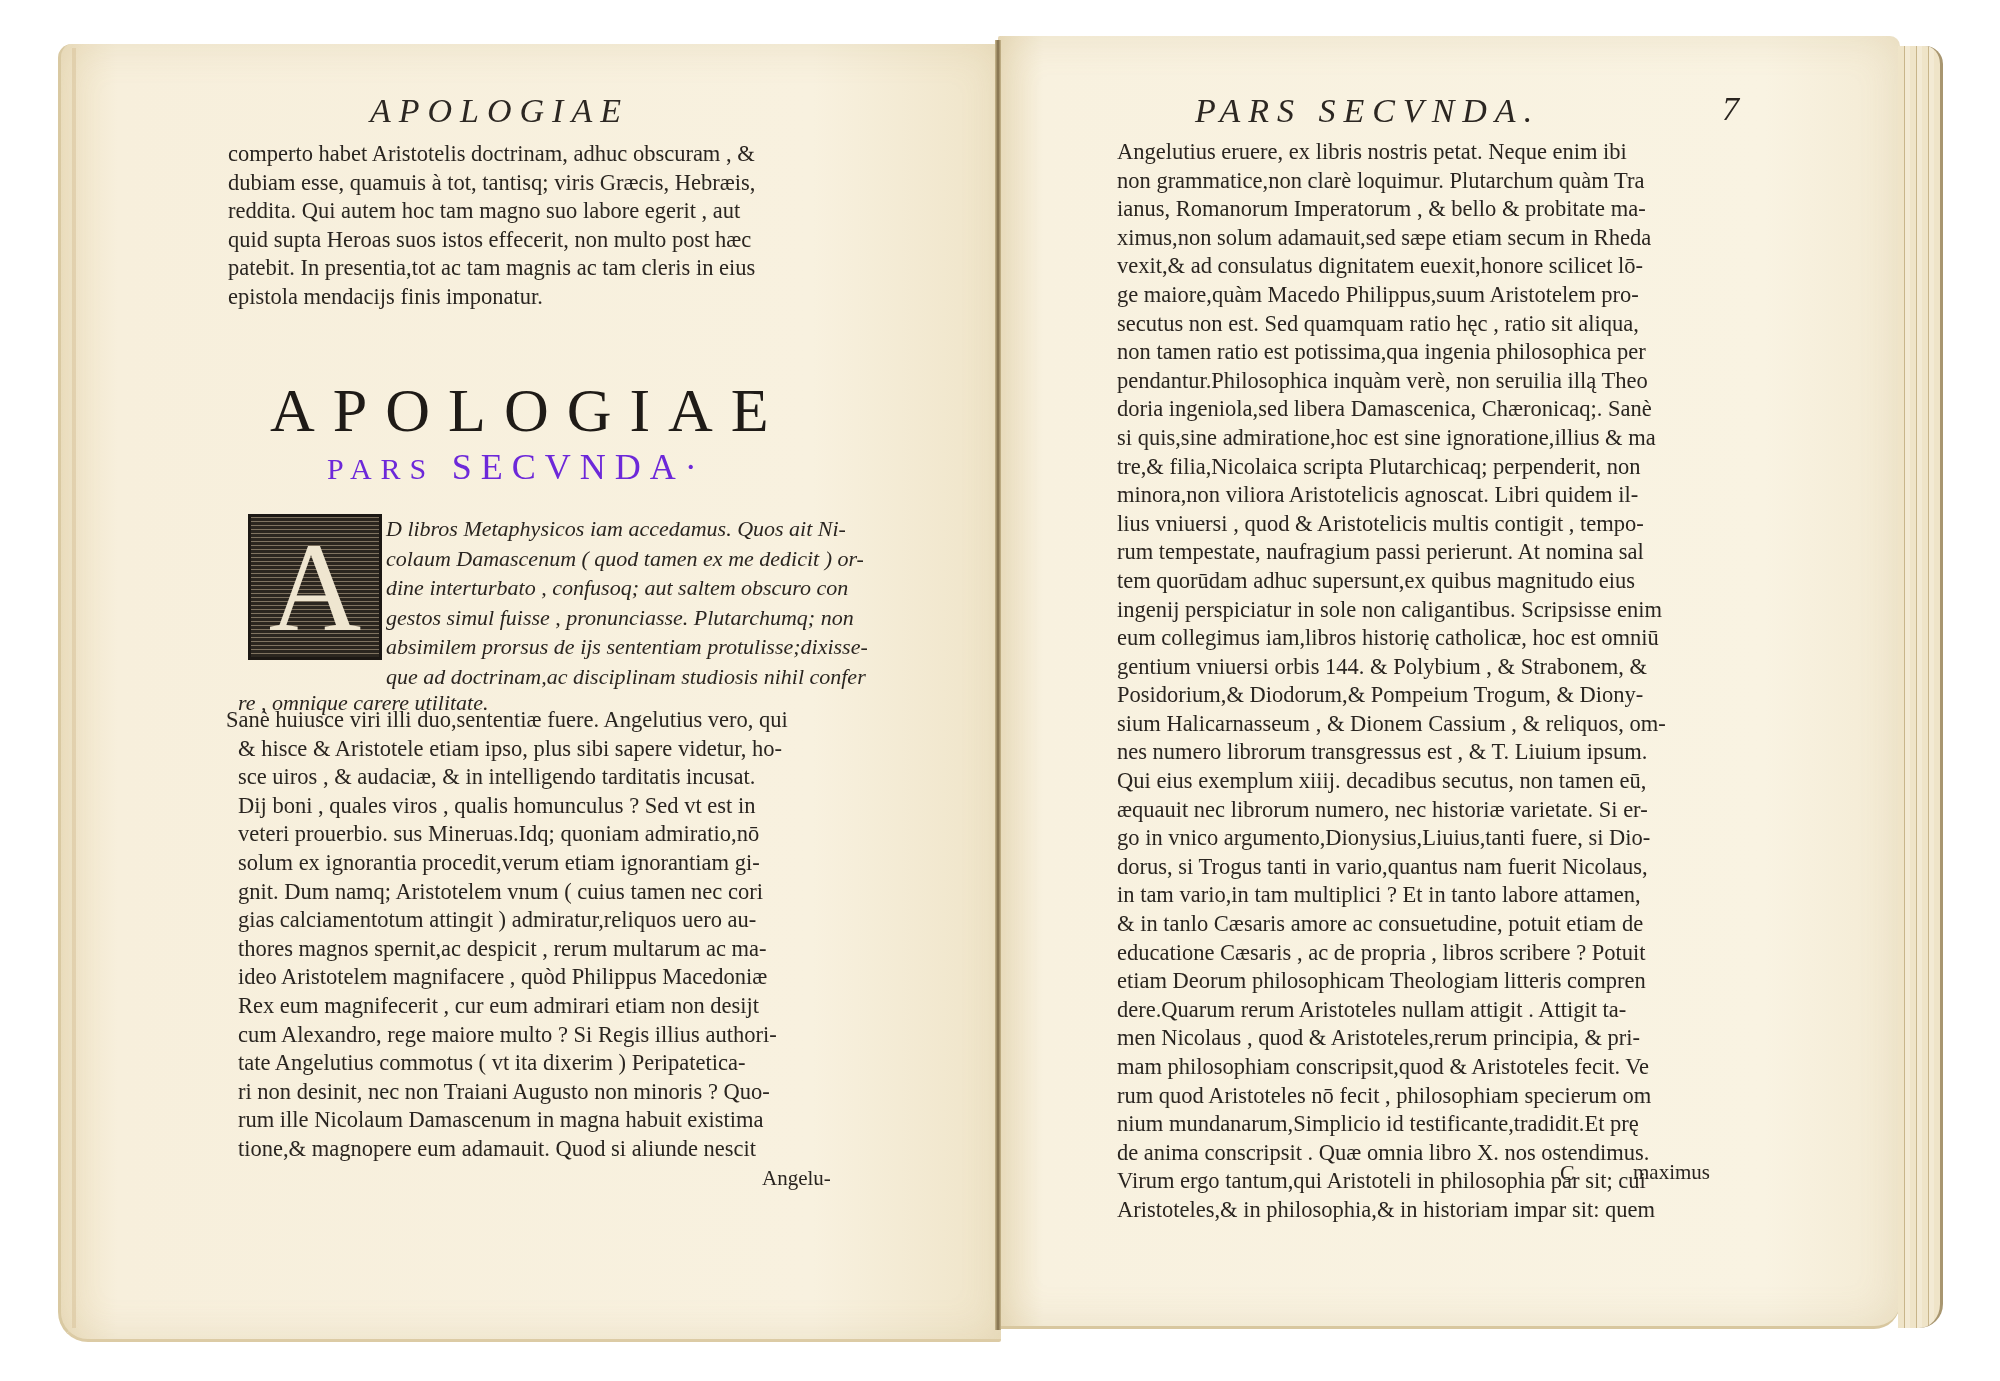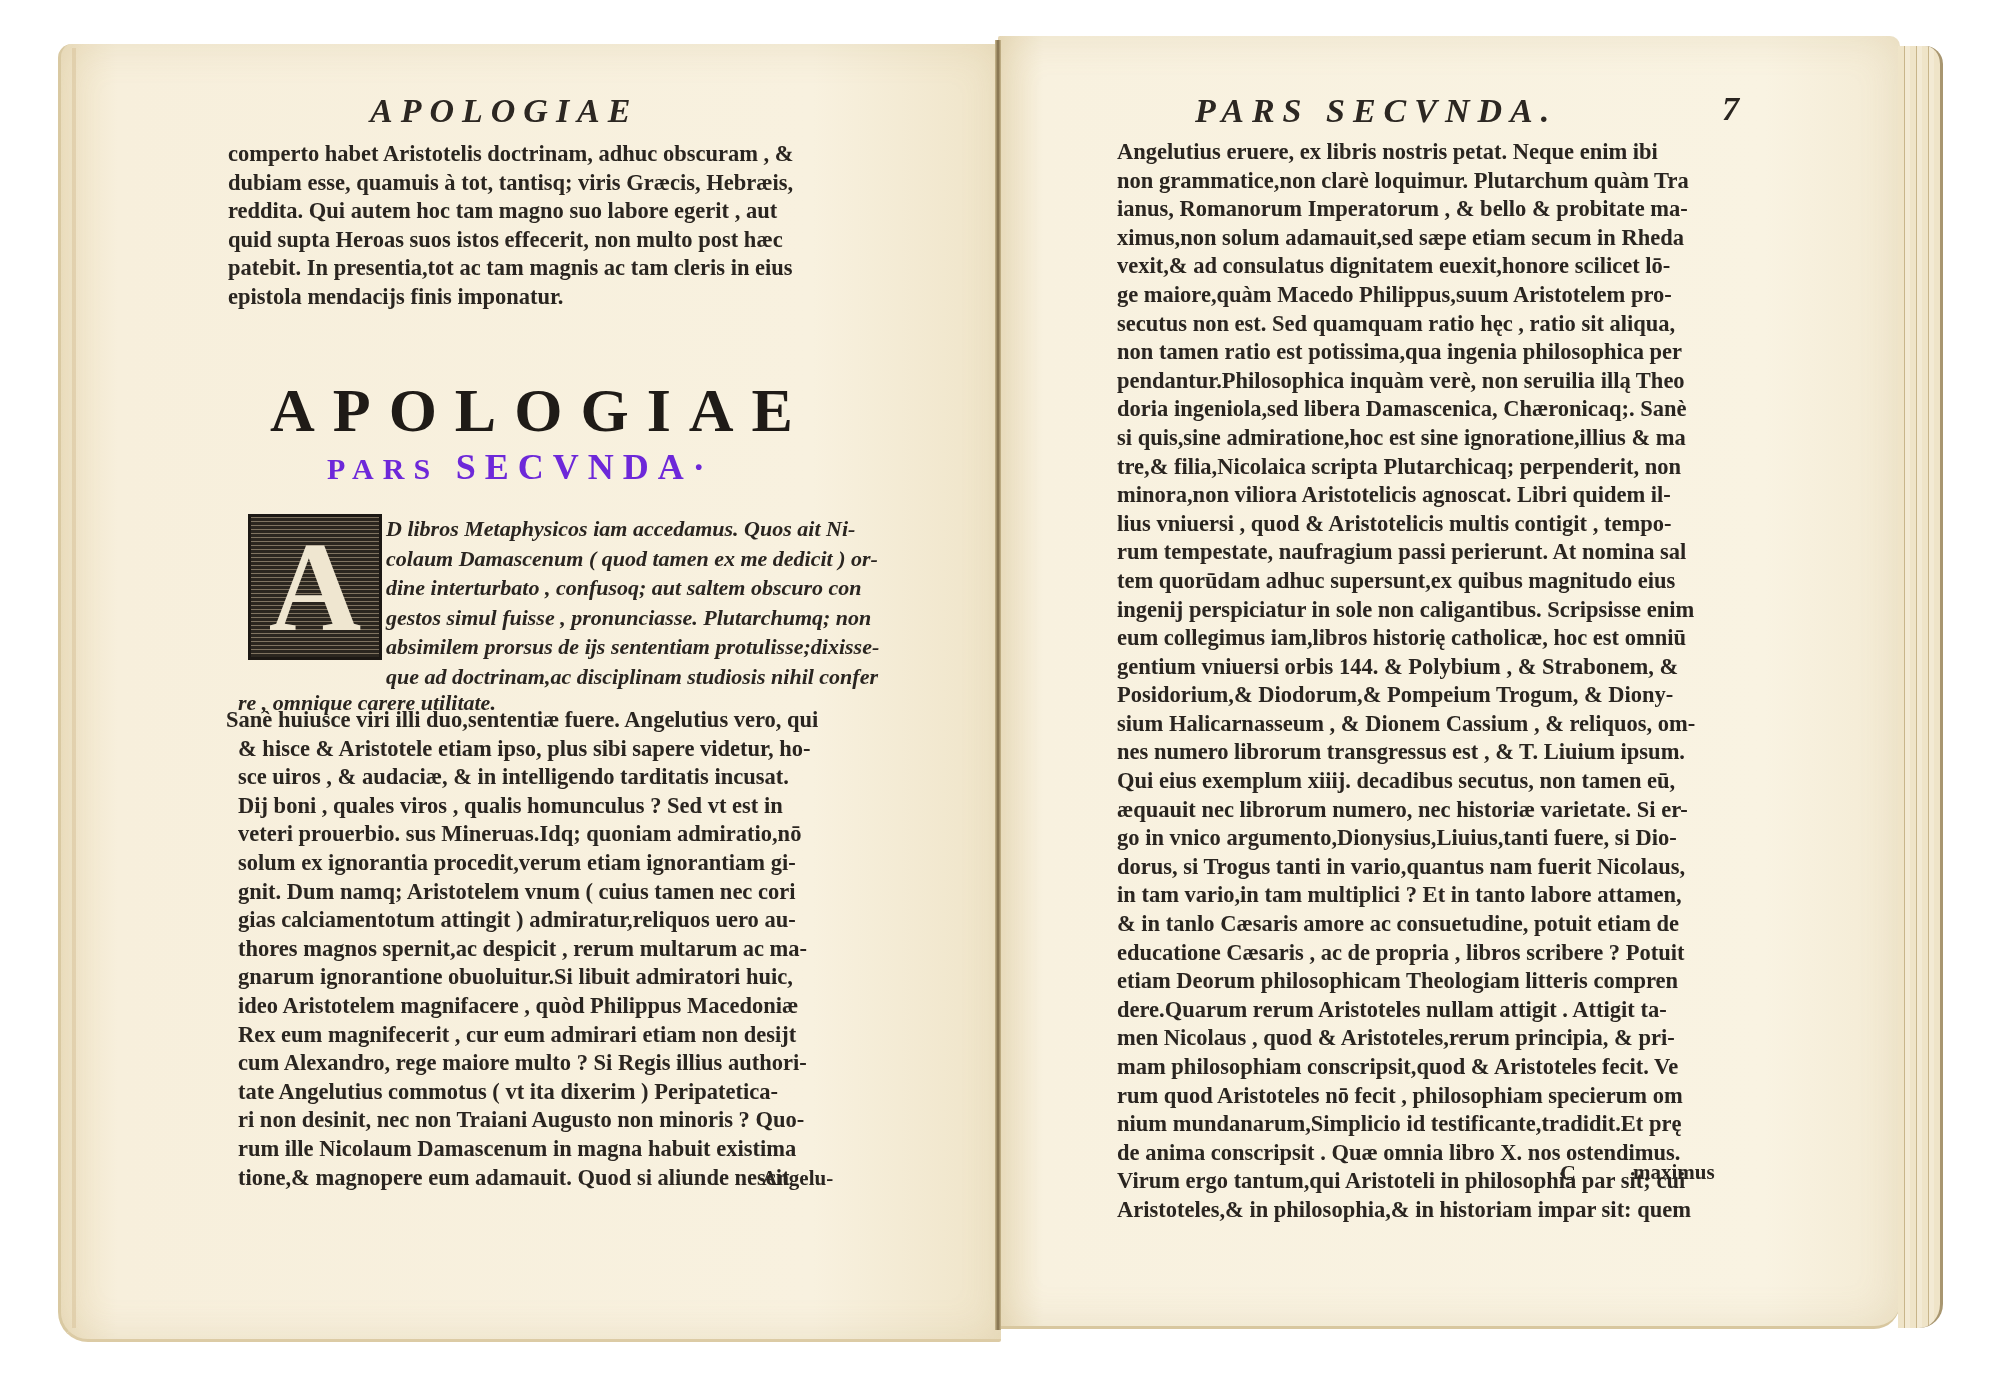--- a/index.html
+++ b/index.html
@@ -2,21 +2,21 @@
 <html><head>
 <meta charset="utf-8">
 <style>
   html, body { margin: 0; padding: 0; }
   body {
     width: 2000px; height: 1381px; background: #ffffff;
     position: relative; overflow: hidden;
     font-family: "Liberation Serif", "DejaVu Serif", serif;
     color: #2a2520;
   }
-  .book { position: absolute; left: 0; top: 0; width: 2000px; height: 1168px; font-weight: bold; }
+  .book { position: absolute; left: 0; top: 0; width: 2000px; height: 1168px; }
   .page {
     position: absolute; background: #f6eedc;
     box-shadow: inset 0 0 40px rgba(180,150,90,0.18);
   }
   .page-left {
     left: 58px; top: 44px; width: 940px; height: 1295px;
     border-radius: 14px 2px 2px 30px;
     border-left: 3px solid #d9c9a2; border-bottom: 3px solid #dccba5;
     background: linear-gradient(90deg, #efe3c6 0%, #f7efdc 6%, #f8f1df 80%, #efe4c8 100%);
   }
@@ -126,21 +126,20 @@
   <div class="text-block tb-left-bottom">
     <div>Sanè huiusce viri illi duo,sententiæ fuere. Angelutius vero, qui</div>
     <div>&amp; hisce &amp; Aristotele etiam ipso, plus sibi sapere videtur, ho-</div>
     <div>sce uiros , &amp; audaciæ, &amp; in intelligendo tarditatis incusat.</div>
     <div>Dij boni , quales viros , qualis homunculus ? Sed vt est in</div>
     <div>veteri prouerbio. sus Mineruas.Idq; quoniam admiratio,nō</div>
     <div>solum ex ignorantia procedit,verum etiam ignorantiam gi-</div>
     <div>gnit. Dum namq; Aristotelem vnum ( cuius tamen nec cori</div>
     <div>gias calciamentotum attingit ) admiratur,reliquos uero au-</div>
     <div>thores magnos spernit,ac despicit , rerum multarum ac ma-</div>
-    <div>gnarum ignorantione obuoluitur.Si libuit admiratori huic,</div>
     <div>ideo Aristotelem magnifacere , quòd Philippus Macedoniæ</div>
     <div>Rex eum magnifecerit , cur eum admirari etiam non desijt</div>
     <div>cum Alexandro, rege maiore multo ? Si Regis illius authori-</div>
     <div>tate Angelutius commotus ( vt ita dixerim ) Peripatetica-</div>
     <div>ri non desinit, nec non Traiani Augusto non minoris ? Quo-</div>
     <div>rum ille Nicolaum Damascenum in magna habuit existima</div>
     <div>tione,&amp; magnopere eum adamauit. Quod si aliunde nescit</div>
   </div>
   <div class="catchword-left">Angelu-</div>
 

